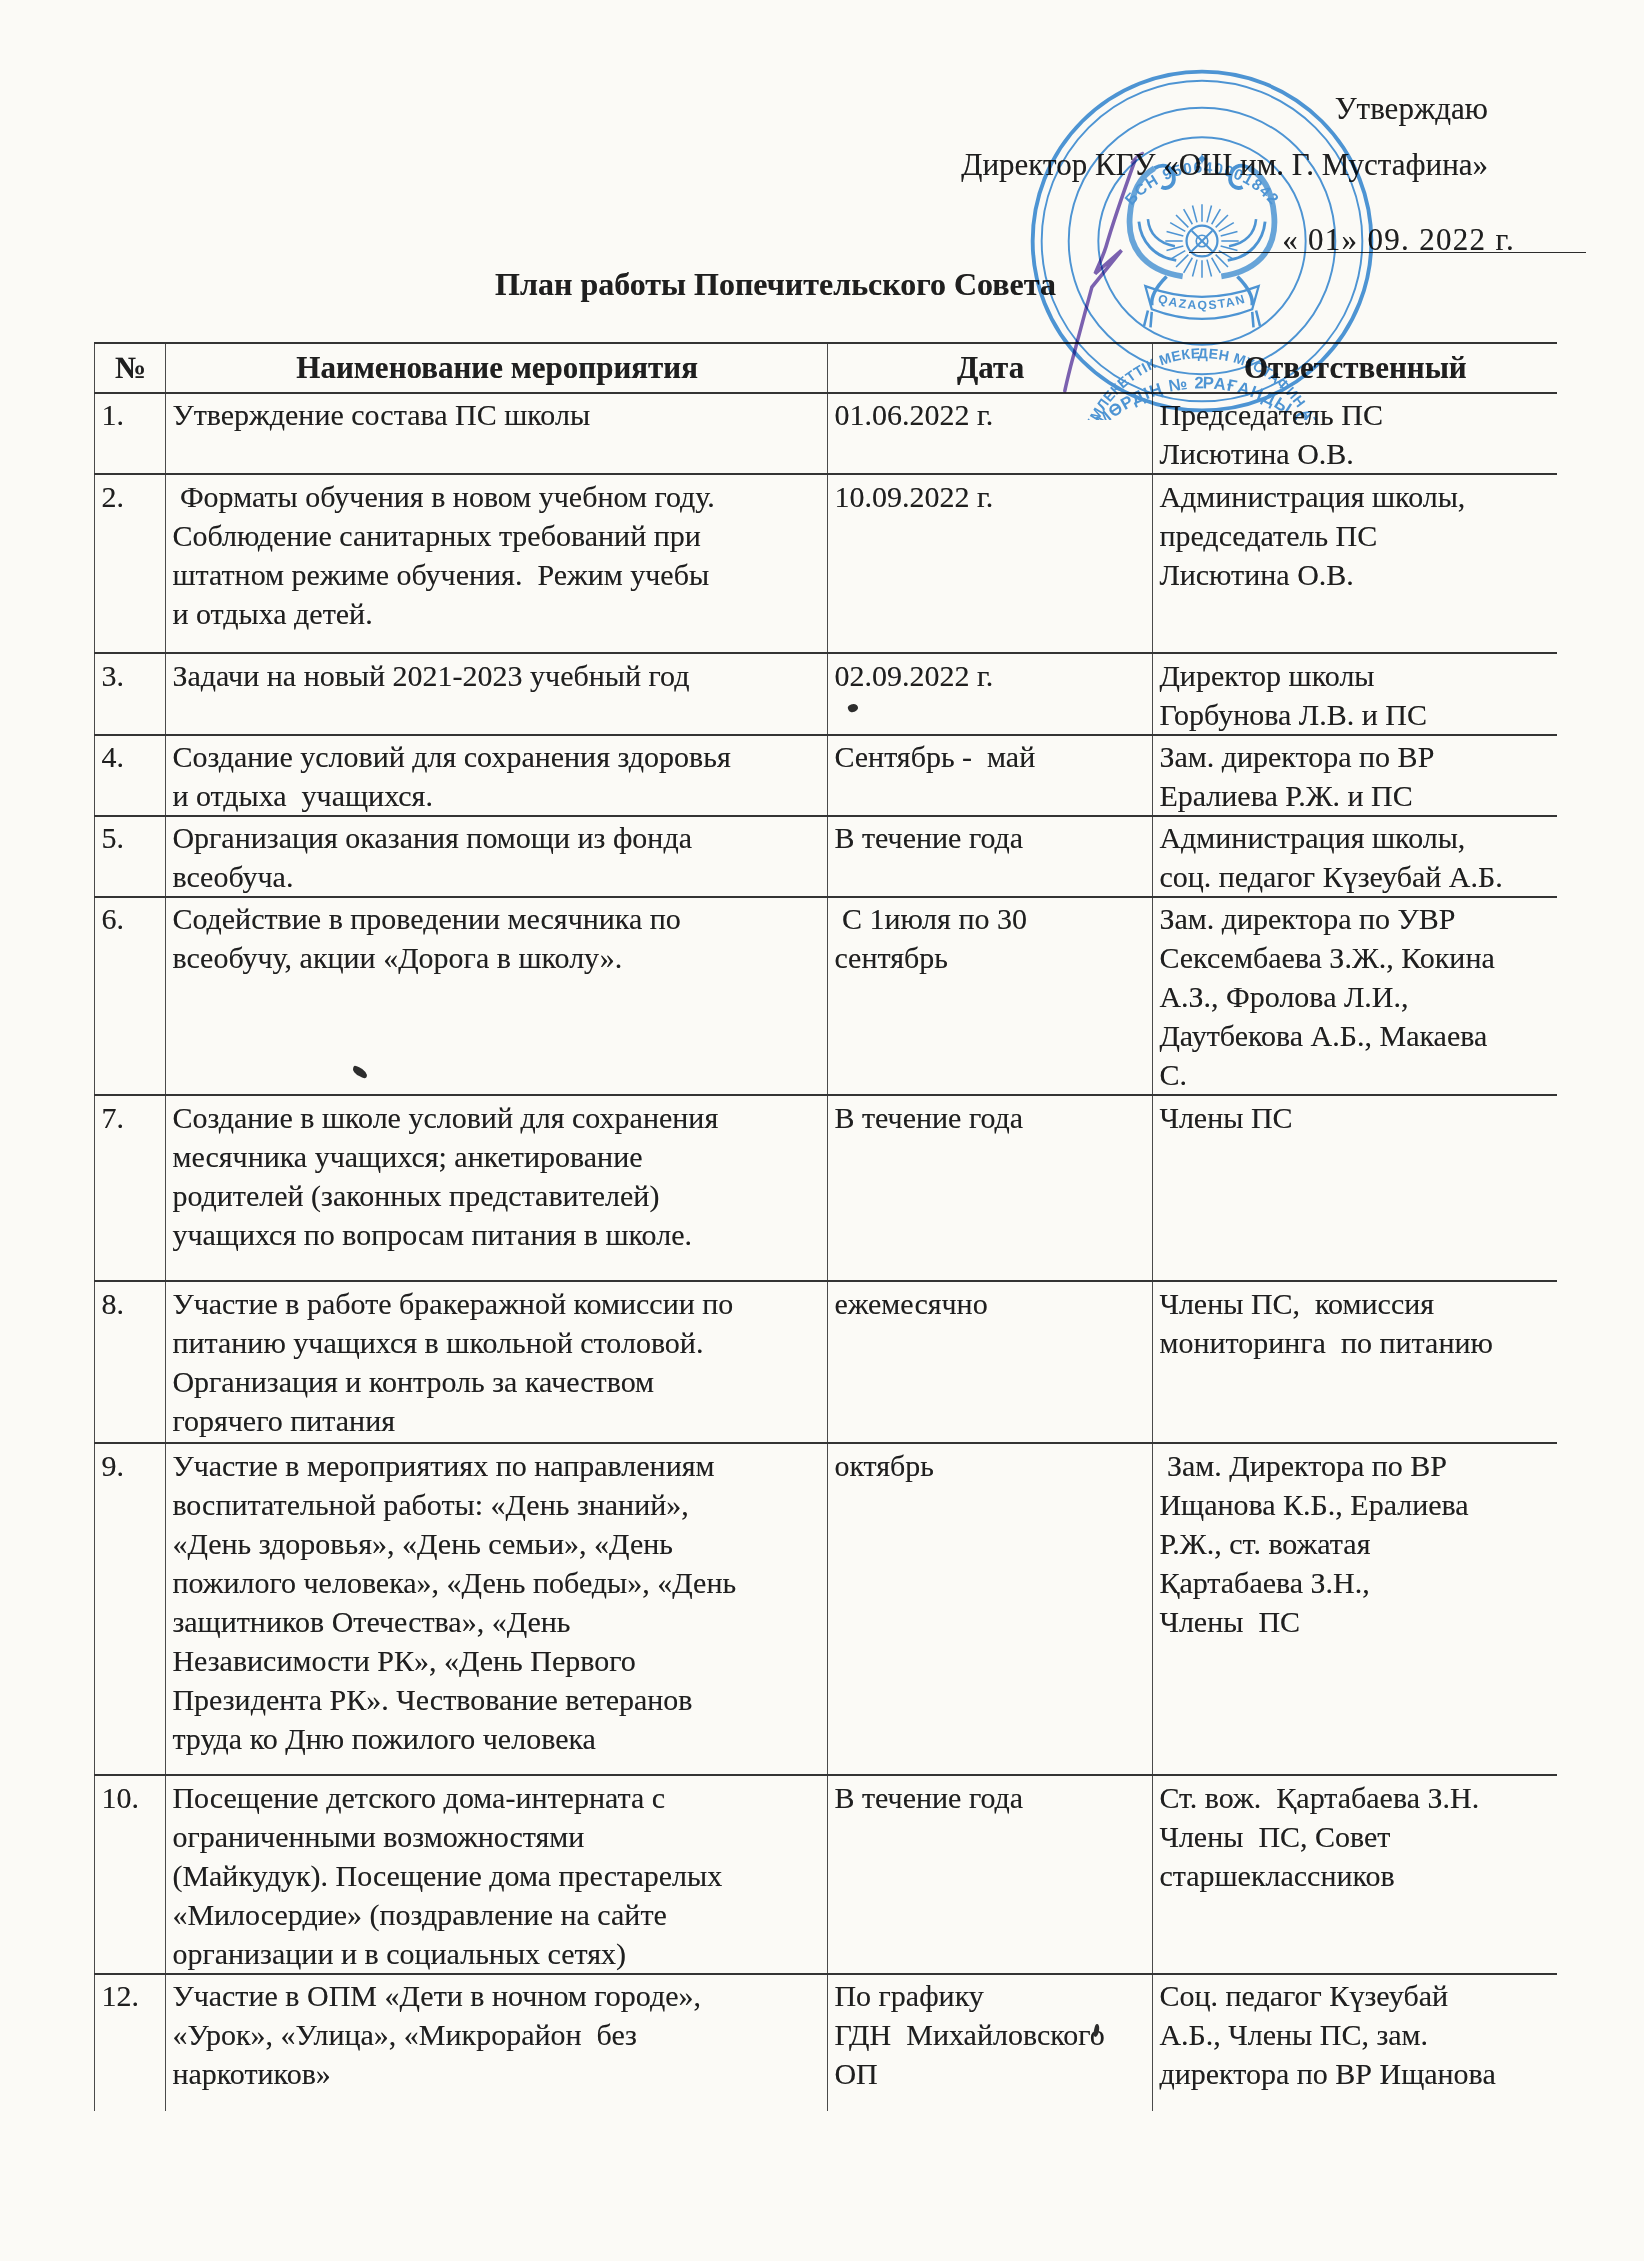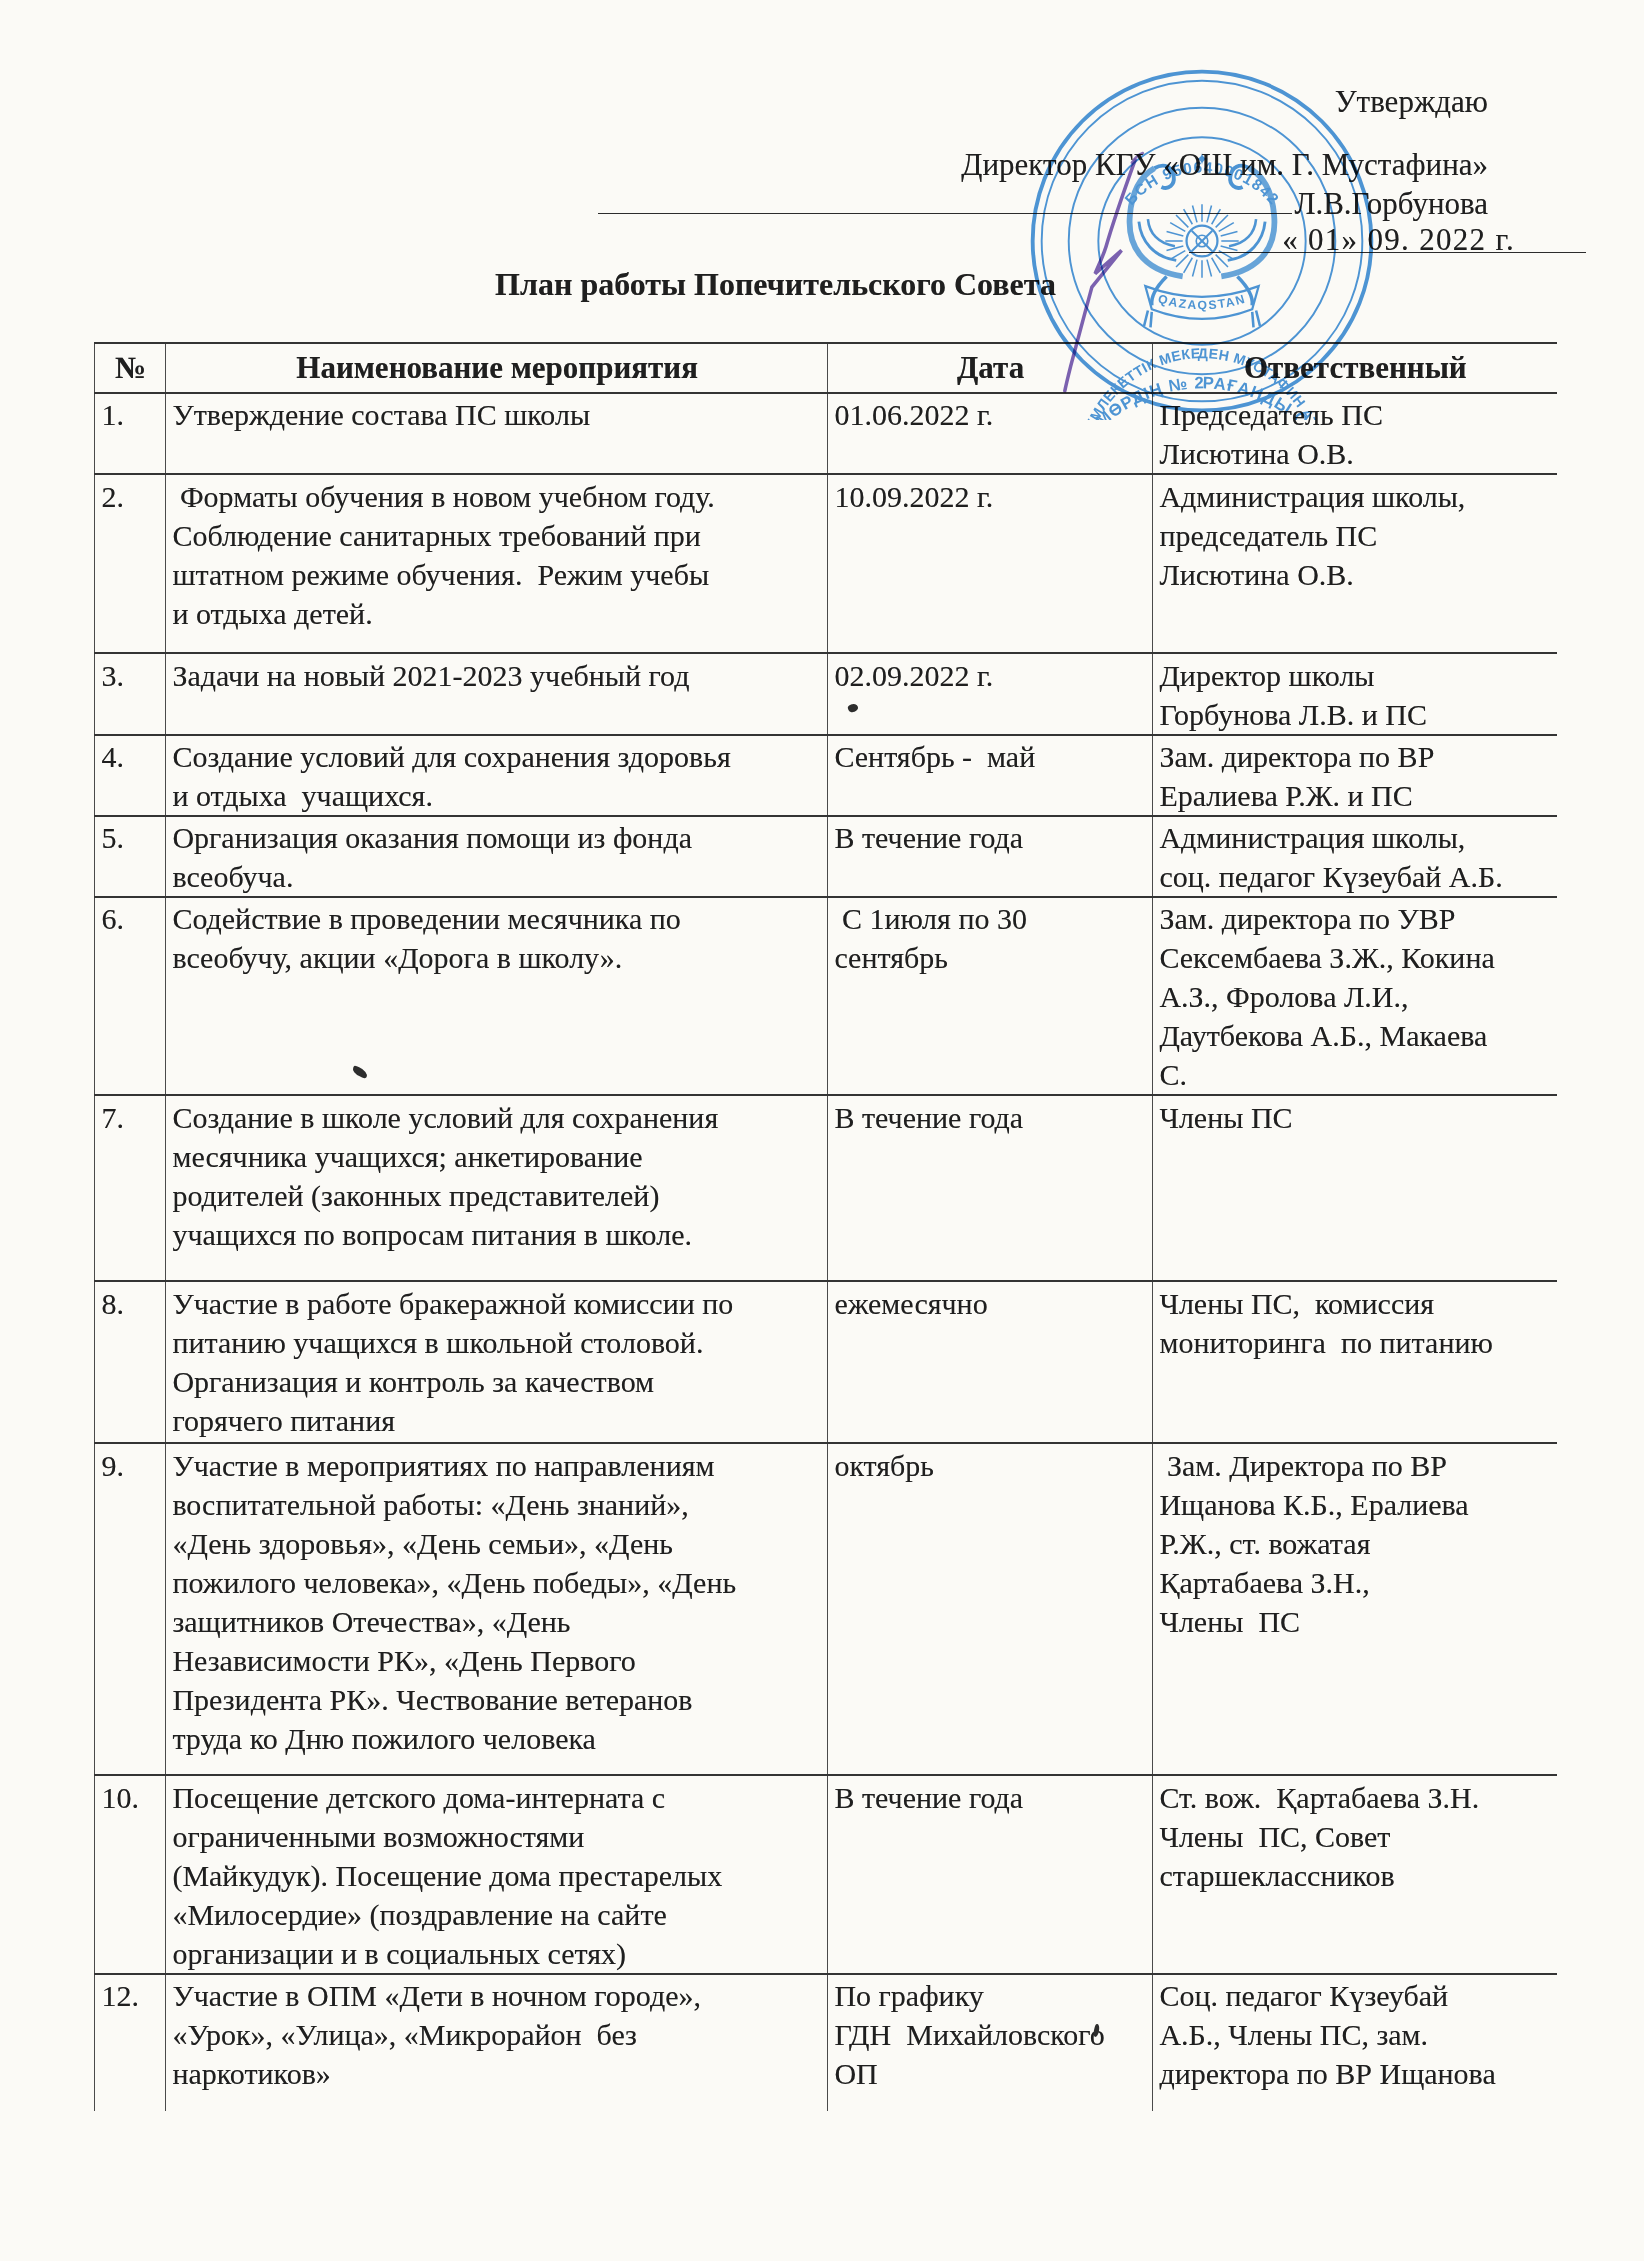--- a/index.html
+++ b/index.html
@@ -11,21 +11,21 @@
     position:relative; width:1644px; height:2261px; overflow:hidden;
     background:var(--paper);
     font-family:"Liberation Serif","DejaVu Serif",serif;
     color:var(--ink);
   }
   .page *{box-sizing:border-box;}
   .txt{ text-shadow:0 0 0.6px rgba(25,25,25,.45); }
 
   
   .approval-line{ position:absolute; font-size:31px; line-height:35px; white-space:nowrap; }
-  .ap1{ top:84px; right:156px; }
+  .ap1{ top:91px; right:156px; }
   .ap2{ top:147px; right:156px; }
   .ap3{ top:186px; right:156px; }
   .ap3 .blank{
     display:inline-block; width:694px; height:28px;
     border-bottom:1.9px solid #2c2c2c; margin-right:2.6px;
   }
   .ap4{ top:222px; right:129px; letter-spacing:1.3px; }
   .date-underline{
     position:absolute; left:1189px; top:252px; width:397px; height:0;
     border-top:1.9px solid #2c2c2c;
@@ -85,21 +85,20 @@
   .sp2{ left:352px;  top:1068px; width:15.5px; height:8.4px; transform:rotate(24deg); border-radius:20% 80% 30% 70%; }
   .sp3{ left:1094px; top:2024px; width:5.2px;  height:13px; transform:rotate(12deg); }
 </style>
 </head>
 <body>
 
 <div class="page">
 
   <div class="approval-line ap1 txt">Утверждаю</div>
   <div class="approval-line ap2 txt">Директор КГУ «ОШ  им. Г. Мустафина»</div>
-  <div class="approval-line ap3"><span class="blank"></span><span class="txt">Л.В.Горбунова</span></div>
   <div class="approval-line ap4 txt">« 01»  09.  2022 г.</div>
   <div class="date-underline"></div>
 
   <div class="doc-title t1 txt">План работы Попечительского Совета</div>
 
   <table class="plan">
     <colgroup>
         <col class="c-num">
         <col class="c-event">
         <col class="c-date">

